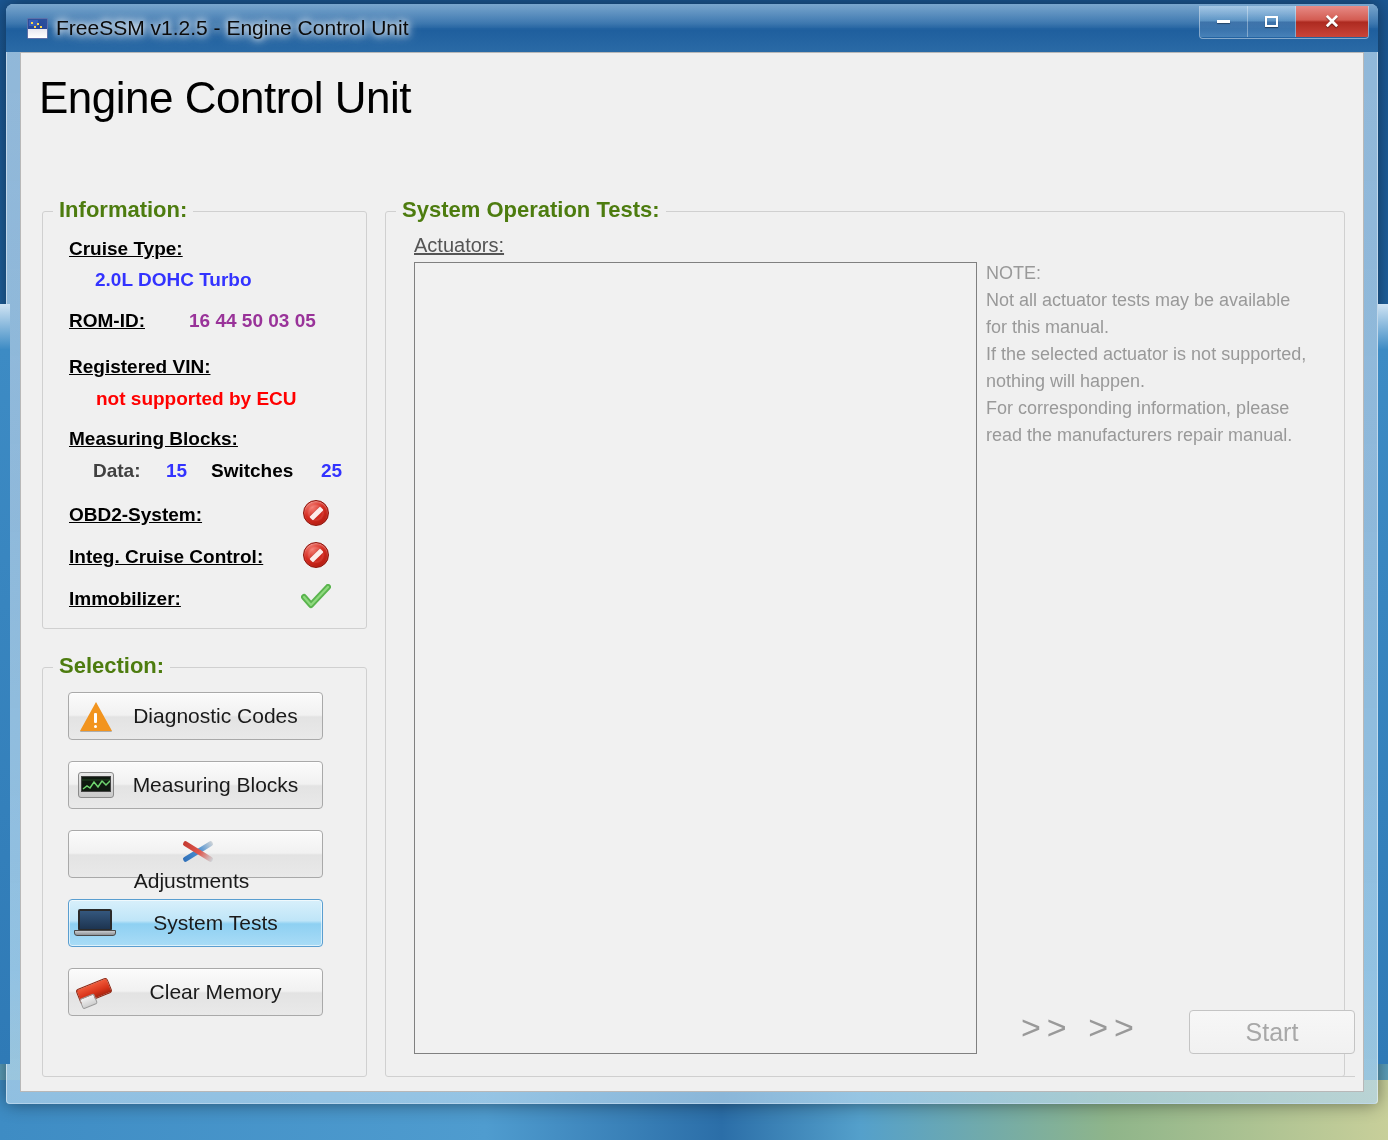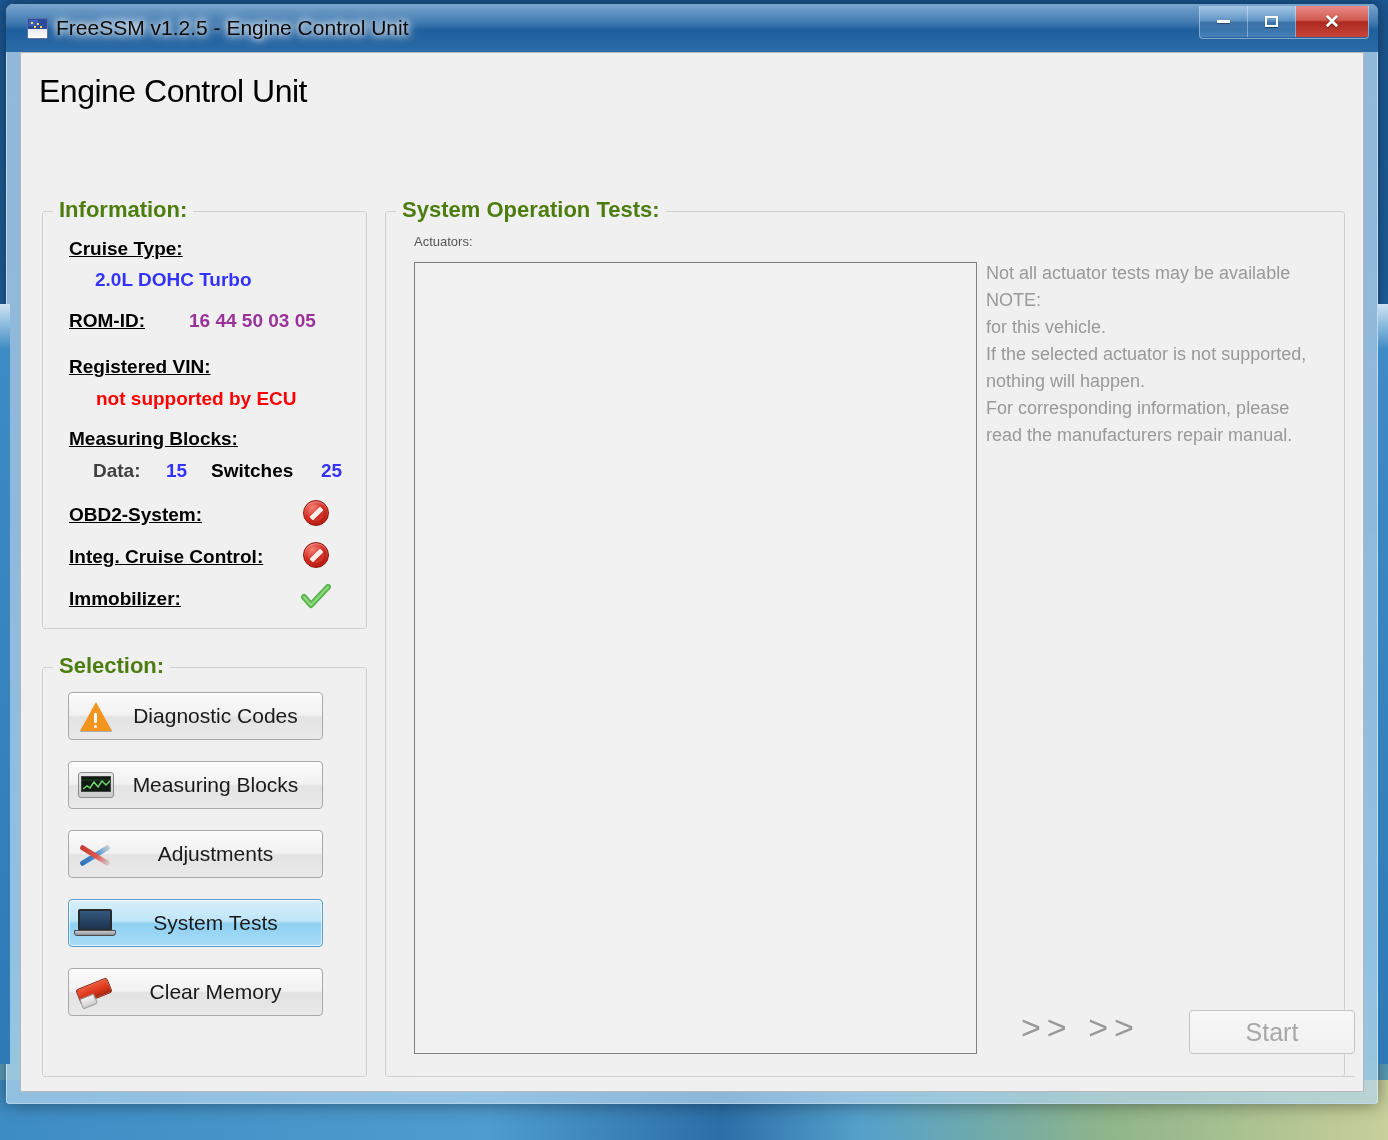--- a/index.html
+++ b/index.html
@@ -112,21 +112,21 @@
     left: 14px; top: 48px;
     width: 1344px; height: 1040px;
     background: #f0f0f0;
     border: 1px solid #b8b8b8;
     box-sizing: border-box;
     overflow: hidden;
   }
 
   .page-title {
     position: absolute; left: 18px; top: 20px;
-    font-size: 32px; color: #000; letter-spacing: -0.5px;
+    font-size: 44px; color: #000; letter-spacing: -0.5px;
   }
 
   
   .groupbox {
     position: absolute;
     border: 1px solid #d0d0d0;
     border-radius: 3px;
     background: transparent;
     box-sizing: border-box;
   }
@@ -237,22 +237,22 @@
   
   .ico-eraser { position: absolute; left: 2px; top: 10px; width: 34px; height: 16px;
     background: linear-gradient(180deg, #f05a3a 0%, #d8341a 60%, #a82510 100%);
     border: 1px solid #8e2410; border-radius: 3px; transform: rotate(-22deg); box-sizing: border-box; }
   .ico-eraser::after { content: ""; position: absolute; left: -1px; bottom: -6px; width: 16px; height: 11px;
     background: linear-gradient(180deg, #f2f2f2 0%, #cfcfcf 100%); border: 1px solid #9a9a9a;
     border-radius: 2px; box-sizing: border-box; }
 
   
   .sub-label {
-    position: absolute; font-size: 13px; color: #555;
-    white-space: nowrap;
+    position: absolute; font-size: 20px; color: #555;
+    text-decoration: underline; white-space: nowrap;
   }
   #actuators-label { left: 393px; top: 181px; }
 
   #actuators-list {
     position: absolute; left: 393px; top: 209px; width: 563px; height: 792px;
     background: #f1f1f1; border: 1px solid #808080; box-sizing: border-box;
     overflow: auto;
   }
 
   #note-block {
@@ -370,21 +370,21 @@
             <svg width="30" height="16" viewBox="0 0 30 16">
               <polyline points="1,12 5,9 8,11 12,5 16,10 20,4 24,8 29,3" stroke="#6ed36e" stroke-width="1.5" fill="none"></polyline>
               <line x1="0" y1="3" x2="30" y2="3" stroke="#2b5c2b" stroke-width="0.7"></line>
             </svg>
           </div>
         </div>
       </div>
       <div class="btn-label">Measuring Blocks</div>
     </div>
 
-    <div class="sel-btn" style="top:777px;">
+    <div class="sel-btn" style="top:777px;flex-direction:column;">
       <div class="sel-ico">
         <div class="ico-tools">
             <div class="tool-a"></div>
             <div class="tool-b"></div>
           </div>
       </div>
       <div class="btn-label">Adjustments</div>
     </div>
 
     <div class="sel-btn" style="top:915px;">
@@ -403,23 +403,23 @@
     </div>
 
     <div class="groupbox" id="tests-group">
       <div class="gb-title">System Operation Tests:</div>
     </div>
 
     <div class="sub-label" id="actuators-label">Actuators:</div>
     <div id="actuators-list"></div>
 
     <div id="note-block">
+      <div>NOTE:</div>
       <div>Not all actuator tests may be available</div>
-      <div>NOTE:</div>
-      <div>for this vehicle.</div>
+      <div>for this manual.</div>
       <div>If the selected actuator is not supported,</div>
       <div>nothing will happen.</div>
       <div>For corresponding information, please</div>
       <div>read the manufacturers repair manual.</div>
     </div>
 
     <div id="arrows">&gt;&gt; &gt;&gt;</div>
 
     <div id="start-btn">
       <span>Start</span>

